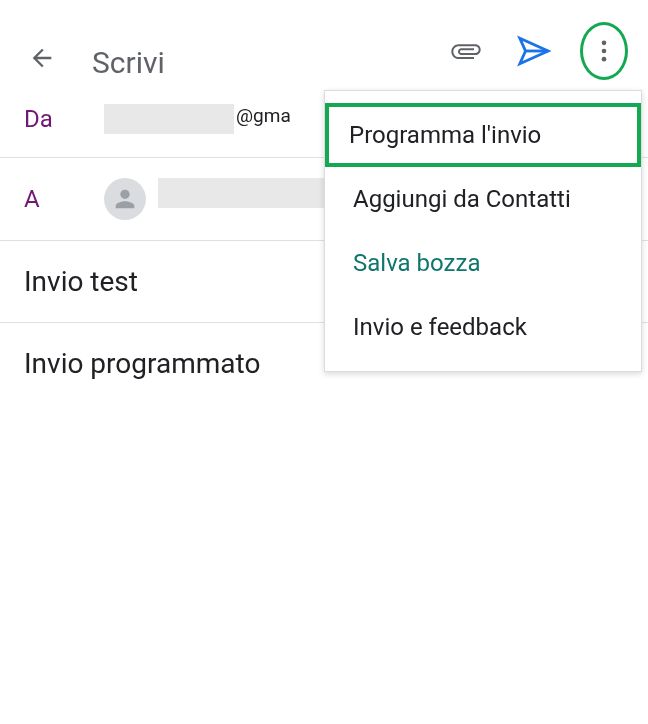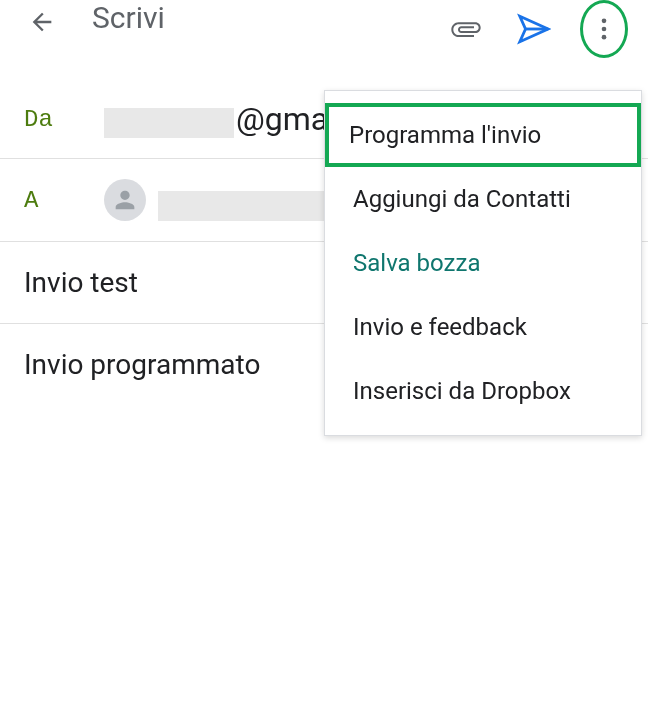--- a/index.html
+++ b/index.html
@@ -10,21 +10,21 @@
     body {
       font-family: Roboto, Arial, sans-serif;
       background: #ffffff;
       width: 648px;
       height: 724px;
       position: relative;
       overflow: hidden;
     }
     .header {
       display: flex;
-      align-items: flex-start;
+      align-items: flex-end;
       height: 80px;
       padding: 0 20px;
     }
     .back-btn {
       width: 44px;
       height: 44px;
       display: flex;
       align-items: center;
       justify-content: center;
       cursor: pointer;
@@ -71,29 +71,28 @@
       align-items: center;
       padding: 20px 24px;
       border-bottom: 1px solid #e0e0e0;
       min-height: 78px;
     }
     .field-row:first-of-type {
       border-top: 1px solid #e0e0e0;
     }
     .field-label {
       font-size: 24px;
-      color: #4d7c0f;
+      color: #701a75;
       width: 80px;
-      font-family: Liberation Mono, monospace;
     }
     .field-value {
-      font-size: 32px;
-      color: #202124;
-      display: flex;
-      align-items: flex-end;
+      font-size: 19px;
+      color: #202124;
+      display: flex;
+      align-items: flex-start;
     }
     .redacted {
       background: #e8e8e8;
       display: inline-block;
     }
     .redacted.from {
       width: 130px;
       height: 30px;
       margin-right: 2px;
     }
@@ -207,14 +206,13 @@
 
 <div class="subject-row">Invio test</div>
 
 <div class="body-row">Invio programmato</div>
 
 <div class="dropdown-menu">
     <div class="menu-item highlighted">Programma l'invio</div>
     <div class="menu-item">Aggiungi da Contatti</div>
     <div class="menu-item disabled">Salva bozza</div>
     <div class="menu-item">Invio e feedback</div>
-    <div class="menu-item">Inserisci da Dropbox</div>
   </div>
 
 </body></html>

